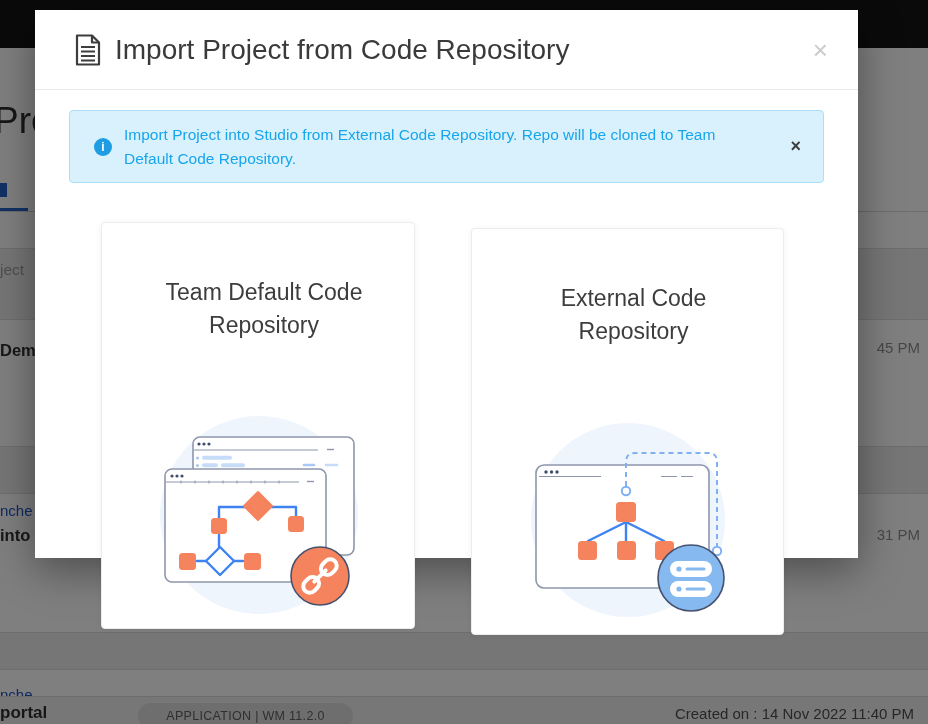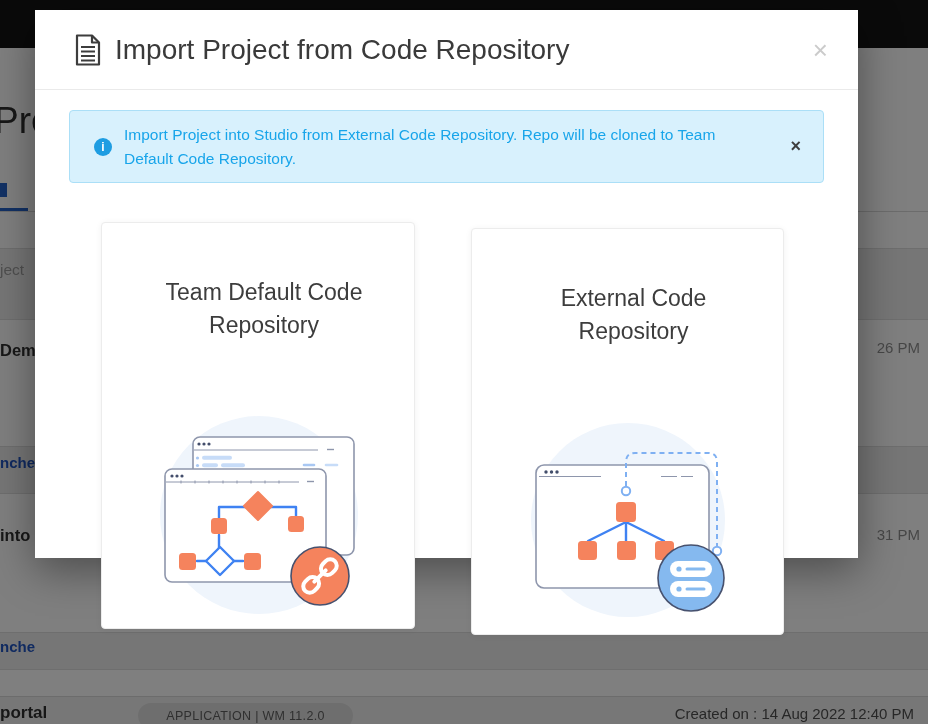--- a/index.html
+++ b/index.html
@@ -12,21 +12,21 @@
   .bg-topbar{position:absolute;left:0;top:0;right:0;height:48px;background:#141414;}
   .bg-title{position:absolute;left:-6px;top:100px;font-size:37px;color:#2f2f2f;white-space:nowrap;}
   .bg-tab-letter{position:absolute;left:0;top:183px;width:7px;height:14px;background:#2563c9;}
   .bg-tab-underline{position:absolute;left:-30px;top:208px;width:58px;height:3px;background:#2563c9;}
   .bg-tabs-border{position:absolute;left:0;top:211px;right:0;height:1px;background:#d8d8d8;}
   .bg-toolbar{position:absolute;left:0;top:248px;right:0;height:70px;background:#ededed;border-top:1px solid #dcdcdc;border-bottom:1px solid #dcdcdc;}
   .bg-search-frag{position:absolute;left:0;top:261px;font-size:15.5px;color:#9e9e9e;white-space:nowrap;}
   .bg-name{position:absolute;left:0;font-size:16.5px;font-weight:700;color:#303030;white-space:nowrap;}
   .bg-time{position:absolute;right:8px;font-size:15px;color:#8f8f8f;white-space:nowrap;}
   .bg-strip{position:absolute;left:0;right:0;background:#ededed;border-top:1px solid #dcdcdc;border-bottom:1px solid #dcdcdc;}
-  .bg-link{position:absolute;left:0;font-size:15px;font-weight:700;color:#2054c0;white-space:nowrap;}
+  .bg-link{position:absolute;left:0;font-size:15px;font-weight:400;color:#2054c0;white-space:nowrap;margin-top:48px;}
   .bg-bottom-border{position:absolute;left:0;right:0;top:696px;height:1px;background:#d8d8d8;}
   .bg-bottom-row{position:absolute;left:0;right:0;top:697px;height:27px;background:#efefef;}
   .bg-bottom-name{position:absolute;left:0;top:703px;font-size:17px;font-weight:700;color:#2f2f2f;}
   .bg-pill{position:absolute;left:138px;top:703px;width:215px;height:26px;border-radius:13px;background:#dcdcdc;
            display:flex;align-items:center;justify-content:center;font-size:12.5px;color:#5f5f5f;letter-spacing:.3px;}
   .bg-created{position:absolute;right:14px;top:705px;font-size:15px;color:#4f4f4f;white-space:nowrap;}
   
   .overlay{position:absolute;inset:0;background:rgba(0,0,0,.5);z-index:5;}
   .modal{position:absolute;left:35px;top:10px;width:823px;height:548px;background:#fff;border-radius:0;
          box-shadow:0 12px 40px rgba(0,0,0,.4);z-index:10;}
@@ -56,34 +56,34 @@
   <div class="bg-topbar"></div>
   <div class="bg-title">Pro</div>
   <div class="bg-tab-letter"></div>
   <div class="bg-tab-underline"></div>
   <div class="bg-tabs-border"></div>
 
   <div class="bg-toolbar"></div>
   <div class="bg-search-frag">ject</div>
 
   <div class="bg-name" style="top:341px">Demo</div>
-  <div class="bg-time" style="top:339px">26 PM</div>
+  <div class="bg-time" style="top:339px">45 PM</div>
   <div class="bg-strip" style="top:446px;height:46px"></div>
   <div class="bg-link" style="top:454px">nche</div>
 
   <div class="bg-name" style="top:526px">into</div>
   <div class="bg-time" style="top:526px">31 PM</div>
   <div class="bg-strip" style="top:632px;height:36px"></div>
   <div class="bg-link" style="top:638px">nche</div>
 
   <div class="bg-bottom-border"></div>
   <div class="bg-bottom-row"></div>
   <div class="bg-bottom-name">portal</div>
   <div class="bg-pill">APPLICATION | WM 11.2.0</div>
-  <div class="bg-created">Created on : 14 Aug 2022 12:40 PM</div>
+  <div class="bg-created">Created on : 14 Nov 2022 11:40 PM</div>
 </div>
 
 <div class="overlay"></div>
 
 <div class="modal">
 
   <div class="modal-header">
     <svg class="doc-icon" width="26" height="32" viewBox="0 0 26 32">
       <path d="M2 1.5 H17 L24 8.5 V30.5 H2 Z" fill="#fff" stroke="#3d3d3d" stroke-width="2.2" stroke-linejoin="round"></path>
       <path d="M17 1.5 V8.5 H24" fill="none" stroke="#3d3d3d" stroke-width="2.2" stroke-linejoin="round"></path>

